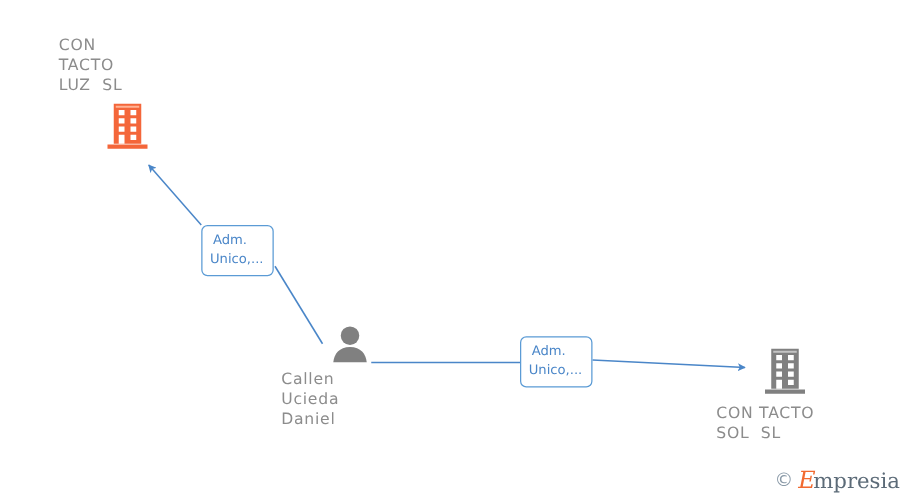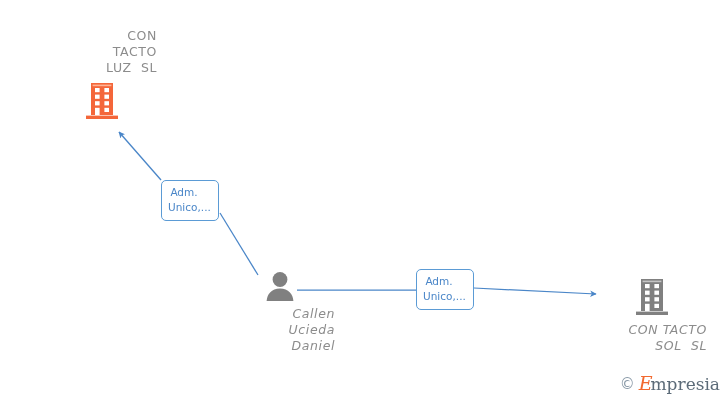--- a/index.html
+++ b/index.html
@@ -23,21 +23,21 @@
     top: 0;
     width: 728px;
     height: 400px;
   }
 
   
   .node {
     position: absolute;
   }
   .node-label {
-    text-align: right;
+    text-align: left;
     color: #8c8c8c;
     font-size: 12.5px;
     line-height: 16px;
     letter-spacing: 0.6px;
     white-space: pre;
   }
   .node-label.orange {
     color: #8c8c8c;
   }
 
@@ -46,38 +46,36 @@
     top: 28px;
     width: 110px;
   }
   #node-luz .icon-wrap {
     display: flex;
     justify-content: center;
     margin-top: 6px;
   }
 
   #node-sol {
-    left: 597px;
+    left: 573px;
     top: 278px;
     width: 110px;
-    font-style: italic;
   }
   #node-sol .icon-wrap {
     display: flex;
     justify-content: center;
   }
   #node-sol .node-label {
     margin-top: 6px;
   }
 
   #node-person {
     left: 225px;
-    top: 271px;
+    top: 260px;
     width: 110px;
-    font-style: italic;
   }
   #node-person .icon-wrap {
     display: flex;
     justify-content: center;
   }
   #node-person .node-label {
     margin-top: 5px;
   }
 
   

